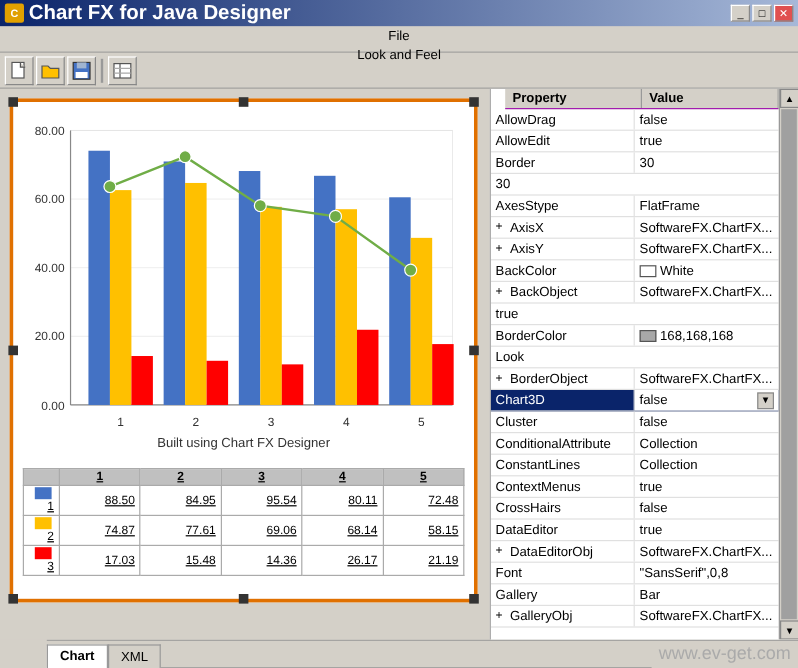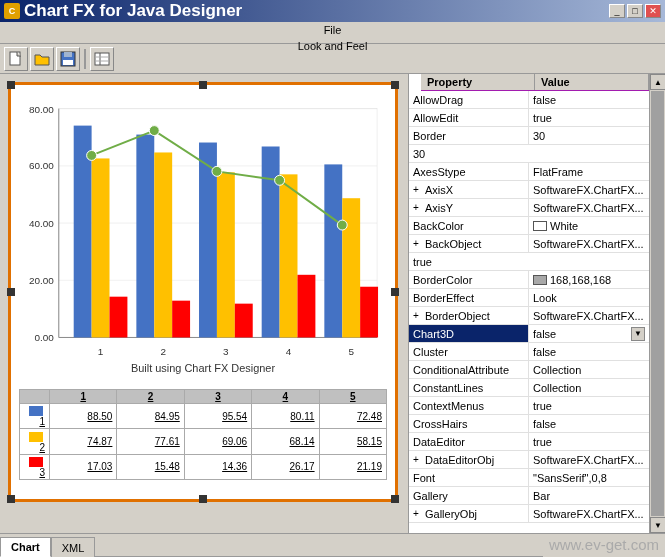--- a/index.html
+++ b/index.html
@@ -290,20 +290,21 @@
       margin: 1px;
     }
 
     
     .tab-bar {
       height: 24px;
       background: #d4d0c8;
       display: flex;
       align-items: flex-end;
       border-top: 1px solid #999;
+      margin-left: 39px;
     }
     .tab {
       padding: 2px 10px;
       font-size: 11px;
       background: #d4d0c8;
       border: 1px solid #999;
       border-bottom: none;
       cursor: pointer;
       height: 20px;
       display: flex;
@@ -527,21 +528,20 @@
               <div class="prop-value">SoftwareFX.ChartFX...</div>
             </div>
             <div class="prop-row">
               <div class="prop-value">true</div>
             </div>
             <div class="prop-row">
               <div class="prop-name">BorderColor</div>
               <div class="prop-value"><span class="color-swatch" style="background: rgb(168, 168, 168);"></span>168,168,168</div>
             </div>
             <div class="prop-row">
-              <div class="prop-name">BorderEffect</div>
               <div class="prop-value">Look</div>
             </div>
             <div class="prop-row">
               <div class="prop-name"><span class="prop-expand">+</span>BorderObject</div>
               <div class="prop-value">SoftwareFX.ChartFX...</div>
             </div>
             <div class="prop-row selected">
               <div class="prop-name">Chart3D</div>
               <div class="prop-value">
                 <div class="prop-dropdown">false<div class="prop-dropdown-arrow">▼</div></div>

